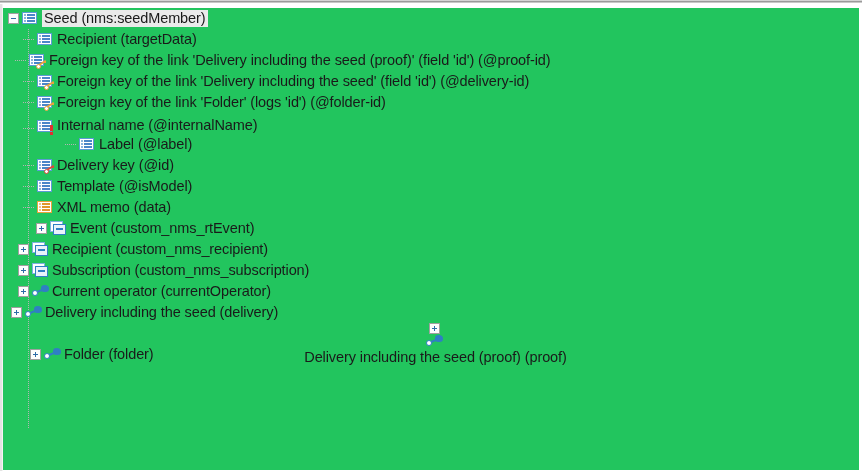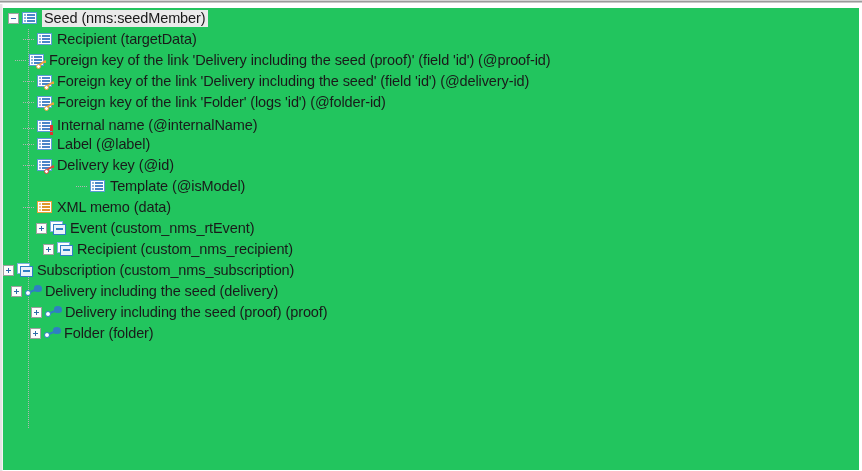--- a/index.html
+++ b/index.html
@@ -230,21 +230,21 @@
       <div class="d d3"></div>
         <div class="r r3"></div>
       <div class="excl">
         <div class="bar"></div>
           <div class="dot"></div>
       </div>
     </div>
     <span class="label">Internal name (@internalName)</span>
   </div>
 
-  <div class="row" style="padding-left:20px;">
+  <div class="row" style="padding-left:20px;margin-left:42px;">
     <div class="stub"></div>
     <div class="ico ico-attr">
       <div class="box"></div>
       <div class="d d1"></div>
         <div class="r r1"></div>
       <div class="d d2"></div>
         <div class="r r2"></div>
       <div class="d d3"></div>
         <div class="r r3"></div>
     </div>
@@ -263,21 +263,21 @@
         <div class="r r3"></div>
       <div class="key red">
         <div class="shaft"></div>
           <div class="t1"></div>
           <div class="head"></div>
       </div>
     </div>
     <span class="label">Delivery key (@id)</span>
   </div>
 
-  <div class="row" style="padding-left:28px;margin-left:45px;">
+  <div class="row" style="padding-left:20px;">
     <div class="stub"></div>
     <div class="ico ico-attr">
       <div class="box"></div>
       <div class="d d1"></div>
         <div class="r r1"></div>
       <div class="d d2"></div>
         <div class="r r2"></div>
       <div class="d d3"></div>
         <div class="r r3"></div>
     </div>
@@ -301,64 +301,73 @@
   <div class="row" style="padding-left:33px;">
     <div class="exp plus"></div>
     <div class="ico ico-coll">
       <div class="back"></div>
         <div class="front"></div>
         <div class="bar"></div>
     </div>
     <span class="label">Event (custom_nms_rtEvent)</span>
   </div>
 
-  <div class="row" style="padding-left:15px;margin-left:25px;">
+  <div class="row" style="padding-left:15px;">
     <div class="exp plus"></div>
     <div class="ico ico-coll">
       <div class="back"></div>
         <div class="front"></div>
         <div class="bar"></div>
     </div>
     <span class="label">Recipient (custom_nms_recipient)</span>
   </div>
 
-  <div class="row" style="">
+  <div class="row" style="padding-left:15px;">
     <div class="exp plus"></div>
     <div class="ico ico-coll">
       <div class="back"></div>
         <div class="front"></div>
         <div class="bar"></div>
     </div>
     <span class="label">Subscription (custom_nms_subscription)</span>
   </div>
 
 
-
-  <div class="row" style="padding-left:8px;">
+  <div class="row" style="padding-left:15px;">
     <div class="exp plus"></div>
     <div class="ico ico-link">
       <div class="edge"></div>
         <div class="circ"></div>
         <div class="blob"></div>
     </div>
-    <span class="label">Delivery including the seed (delivery)</span>
-  </div>
-
-  <div class="row" style="padding-left:28px;">
+    <span class="label">Current operator (currentOperator)</span>
+  </div>
+
+  <div class="row" style="padding-left:8px;">
     <div class="exp plus"></div>
     <div class="ico ico-link">
       <div class="edge"></div>
         <div class="circ"></div>
         <div class="blob"></div>
     </div>
-    <span class="label">Delivery including the seed (proof) (proof)</span>
-  </div>
-
-  <div class="row" style="padding-left:27px;">
+    <span class="label">Delivery including the seed (delivery)</span>
+  </div>
+
+  <div class="row" style="padding-left:9px;flex-direction:column;">
     <div class="exp plus"></div>
     <div class="ico ico-link">
       <div class="edge"></div>
         <div class="circ"></div>
         <div class="blob"></div>
     </div>
+    <span class="label">Delivery including the seed (proof) (proof)</span>
+  </div>
+
+  <div class="row" style="padding-left:27px;">
+    <div class="exp plus"></div>
+    <div class="ico ico-link">
+      <div class="edge"></div>
+        <div class="circ"></div>
+        <div class="blob"></div>
+    </div>
     <span class="label">Folder (folder)</span>
   </div>
 </div>
 
 </body></html>

